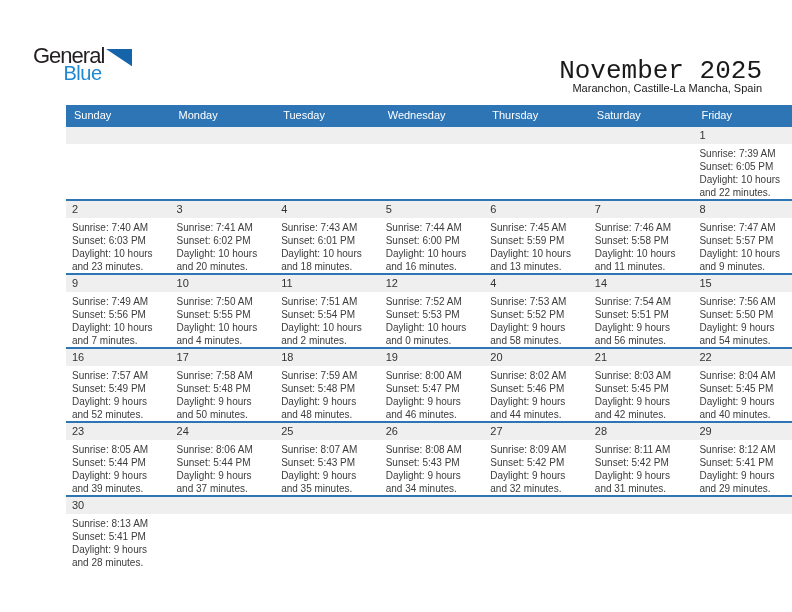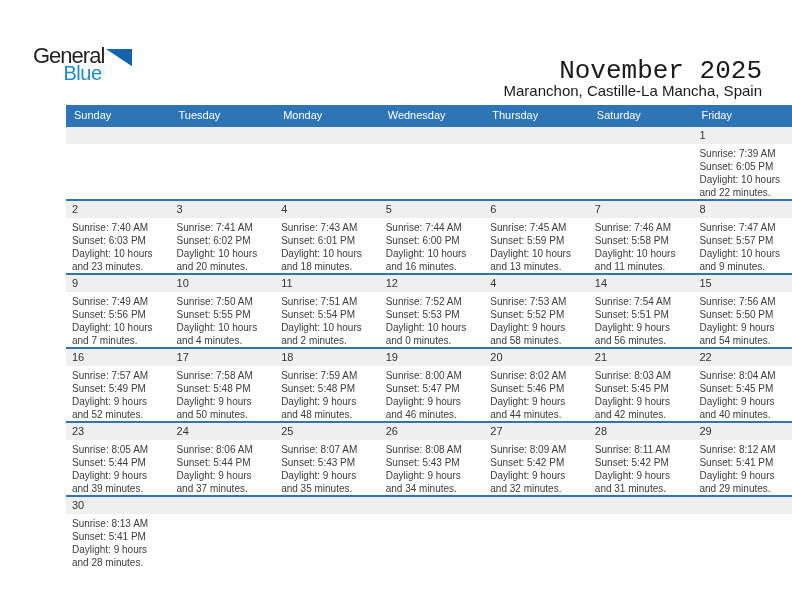--- a/index.html
+++ b/index.html
@@ -15,21 +15,21 @@
   .logo { position:absolute; left:33px; top:45px; width:104px; }
   .logo-top { display:flex; align-items:center; }
   .logo-general { font-size:22px; font-weight:400; color:#231f20; letter-spacing:-1px; line-height:1; }
   .logo-triangle { width:27px; height:18px; background:var(--triangle);
     clip-path:polygon(0 0, 100% 0, 100% 100%); margin-left:1px; margin-top:3px; }
   .logo-blue { font-size:20px; color:var(--logoblue); text-align:center; margin-top:-4px;
     padding-right:5px; line-height:1; letter-spacing:-0.5px; }
 
   
   .title { position:absolute; right:30px; top:56px; font-size:26px; color:#1a1a1a;font-family:Liberation Mono, monospace; }
-  .subtitle { position:absolute; right:30px; top:82px; font-size:15px; color:#1a1a1a; }
+  .subtitle { position:absolute; right:30px; top:82px; font-size:11px; color:#1a1a1a; }
 
   
   .calendar { position:absolute; left:22px; top:105px; width:732px;margin-left:44px; }
   .weekday-row { display:grid; grid-template-columns:repeat(7,1fr); background:var(--hdr); height:20px; }
   .weekday-cell { color:#fff; font-size:11px; line-height:20px; padding-left:8px; }
   .week-row { display:grid; grid-template-columns:repeat(7,1fr); border-top:2px solid var(--hdr); height:72px; }
   .day-num { background:var(--band); height:17px; font-size:11px; line-height:17px; padding-left:6px; color:#333; }
   .day-details { padding:3px 2px 0 6px; font-size:10px; line-height:13px; color:#3c3c3c; }
 </style>
 </head>
@@ -44,22 +44,22 @@
     </div>
     <div class="logo-blue">Blue</div>
   </div>
 
   <div class="title">November 2025</div>
   <div class="subtitle">Maranchon, Castille-La Mancha, Spain</div>
 
   <div class="calendar">
     <div class="weekday-row" id="weekday-row">
         <div class="weekday-cell">Sunday</div>
+        <div class="weekday-cell">Monday</div>
         <div class="weekday-cell">Tuesday</div>
-        <div class="weekday-cell">Monday</div>
         <div class="weekday-cell">Wednesday</div>
         <div class="weekday-cell">Thursday</div>
         <div class="weekday-cell">Saturday</div>
         <div class="weekday-cell">Friday</div>
       </div>
     <div id="weeks">
         <div class="week-row">
           <div class="day-cell">
             <div class="day-num"></div>
             <div class="day-details"></div>

